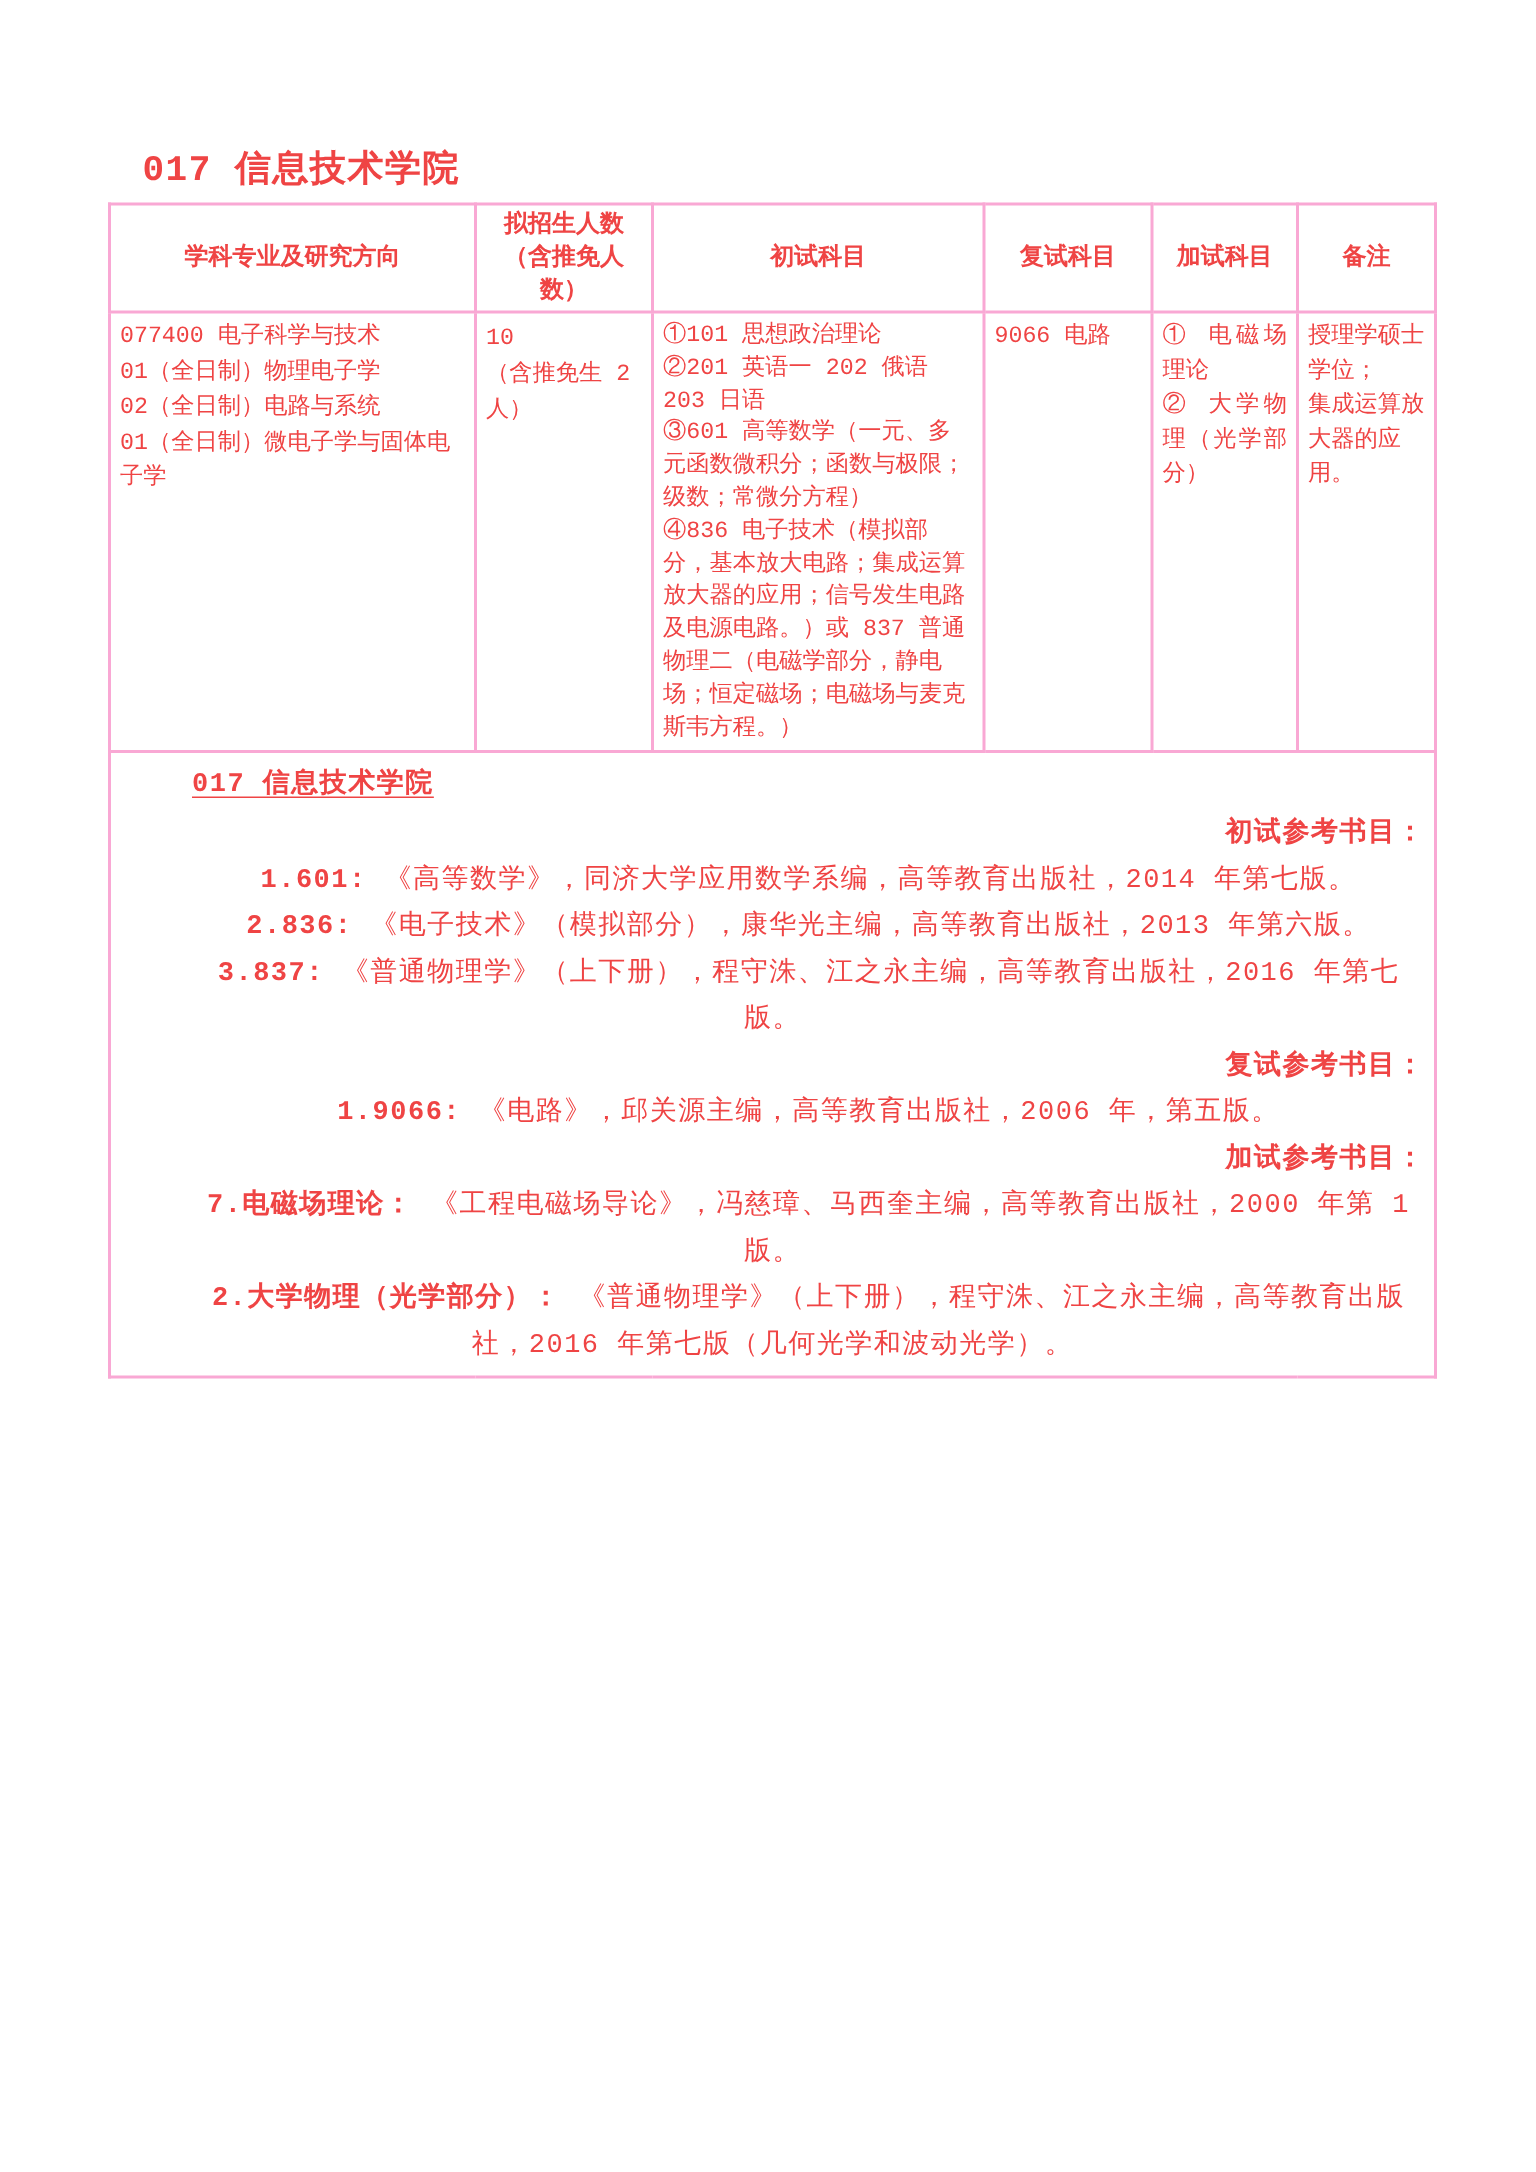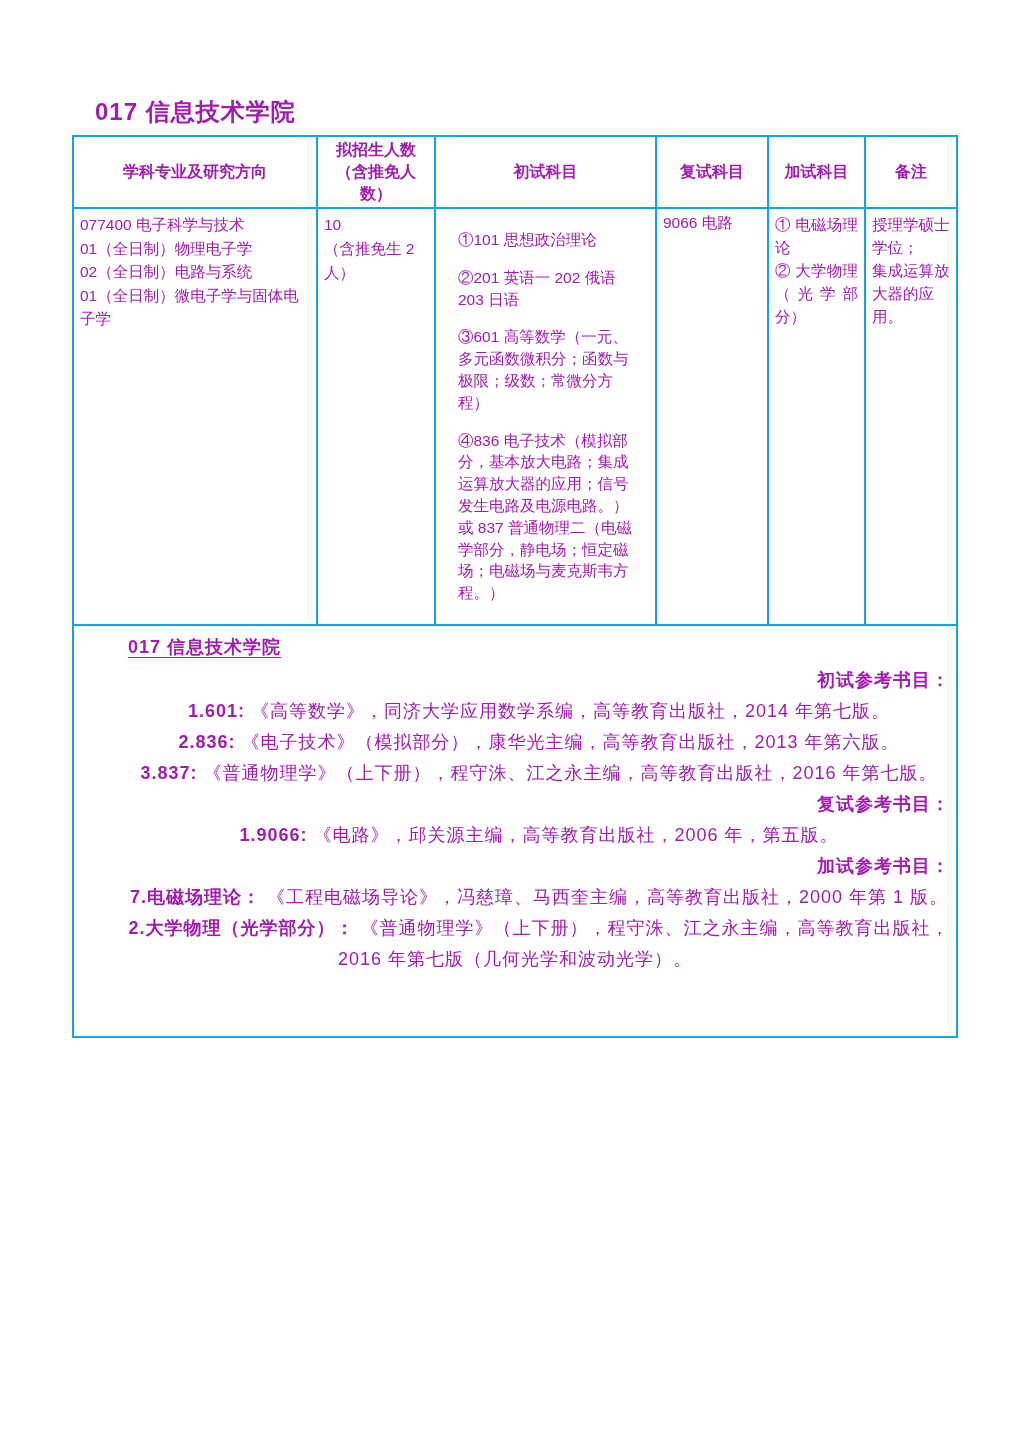--- a/index.html
+++ b/index.html
@@ -1,48 +1,48 @@
 <!DOCTYPE html>
 <html><head>
 <meta charset="utf-8">
 <style>
   html,body{margin:0;padding:0;background:#ffffff;}
   .page{
     position:relative;
     width:1024px;height:1172px;
     background:#ffffff;
-    font-family:Liberation Sans, sans-serif;
-    color:#a21caf;
+    font-family:Liberation Mono, monospace;
+    color:#ef4444;
     overflow:hidden;
   }
   .doc-title{
     position:absolute;left:95px;top:96px;margin:0;
     font-size:24px;font-weight:bold;letter-spacing:1px;
   }
   .table-wrap{position:absolute;left:72px;top:135px;width:884px;}
   table.adm{
     border-collapse:collapse;table-layout:fixed;width:884px;
     font-size:15.5px;
   }
   table.adm th, table.adm td{
-    border:2px solid #0ea5e9;
+    border:2px solid #f9a8d4;
     padding:4px 6px;
     vertical-align:top;
     overflow:hidden;
   }
   table.adm th{
     height:52px;font-weight:bold;font-size:16px;
     text-align:center;vertical-align:middle;line-height:22px;
     padding:2px 4px;
   }
   tr.data-row{height:269px;}
   td.cell-major{line-height:23.5px;padding-top:7px;}
   td.cell-quota{vertical-align:middle;text-align:left;line-height:24px;margin-left:48px;}
   td.cell-exam{line-height:21.8px;padding-top:7px;}
-  td.cell-exam p{margin:16px;}
+  td.cell-exam p{margin:0;}
   td.cell-retest{padding-top:7px;}
   td.cell-addl{padding-top:7px;line-height:23px;text-align:justify;border-radius:24px;}
   td.cell-addl p{margin:0;}
   td.cell-remarks{padding-top:7px;line-height:23px;}
   td.cell-remarks p{margin:0;}
   td.cell-refs{
     height:402px;
     font-size:18px;line-height:31px;letter-spacing:1px;
     padding:8px 6px 8px 4px;
   }

